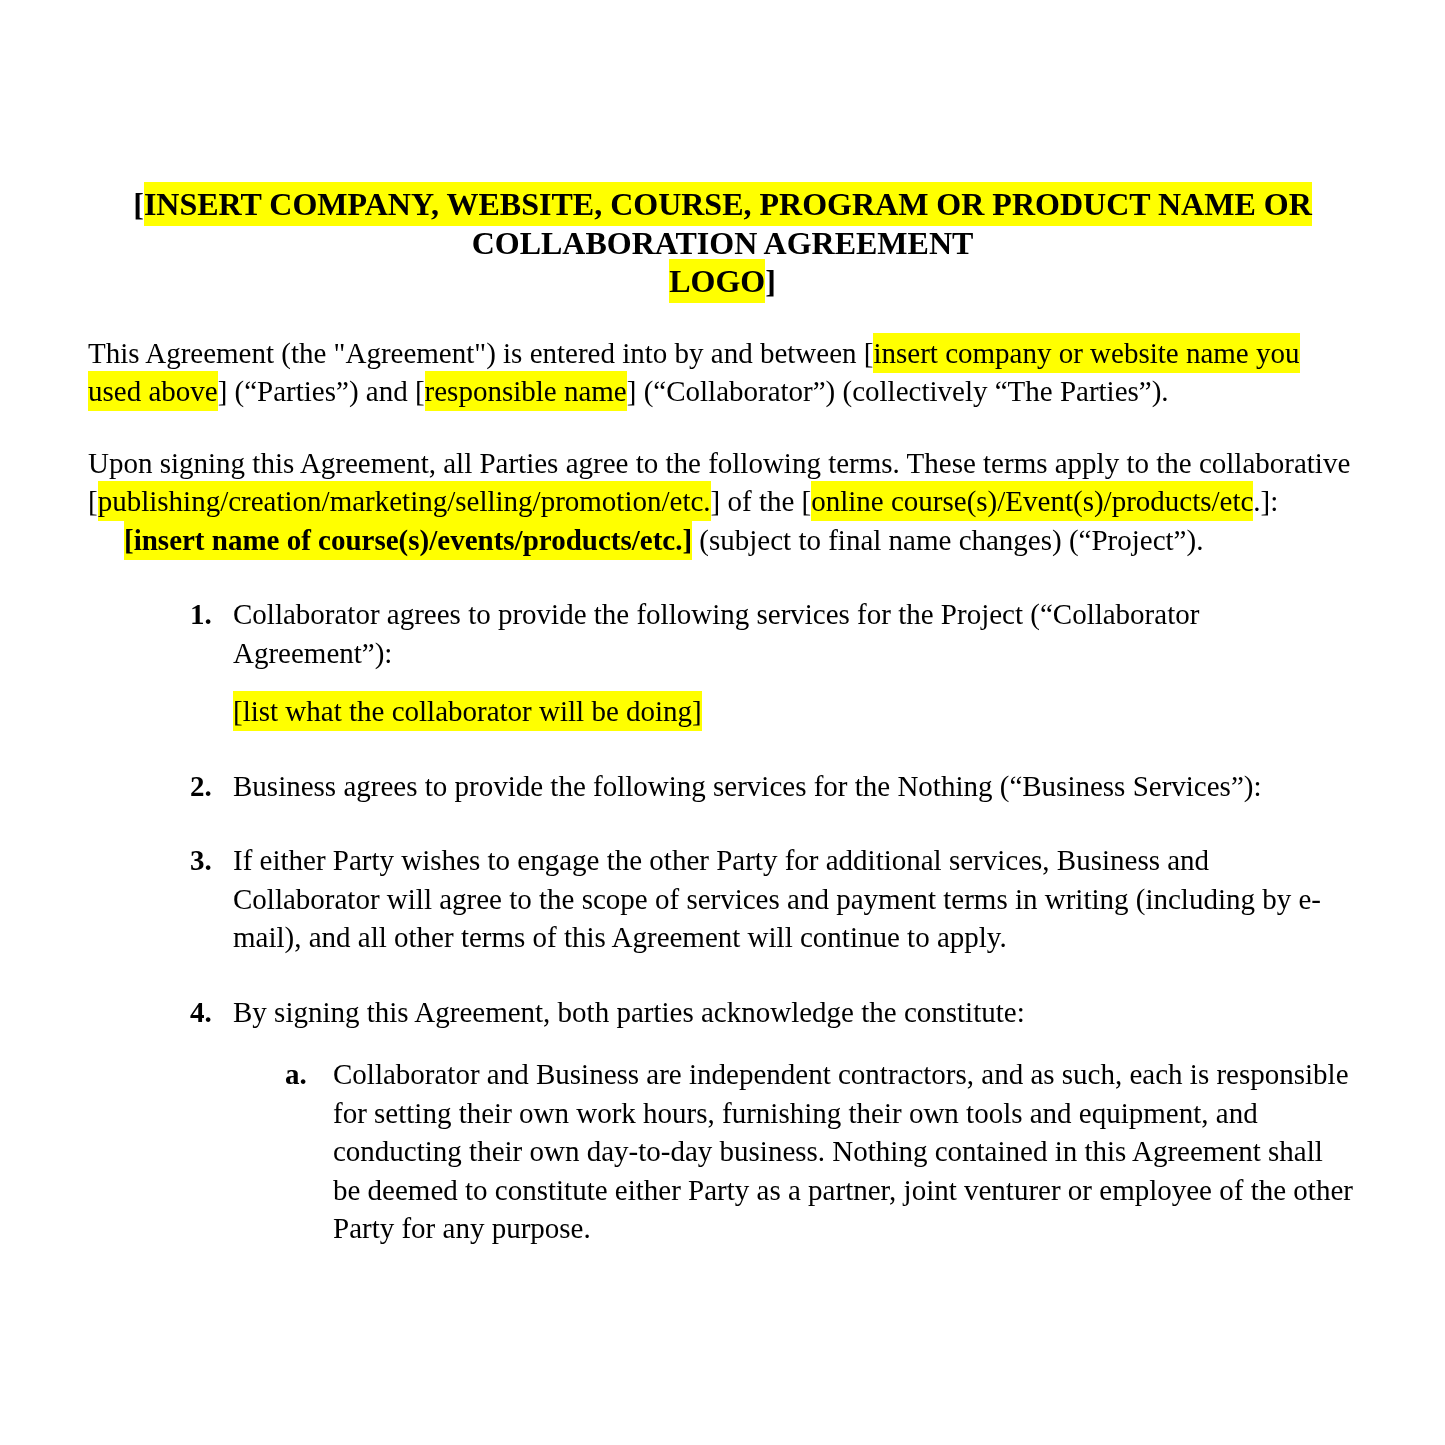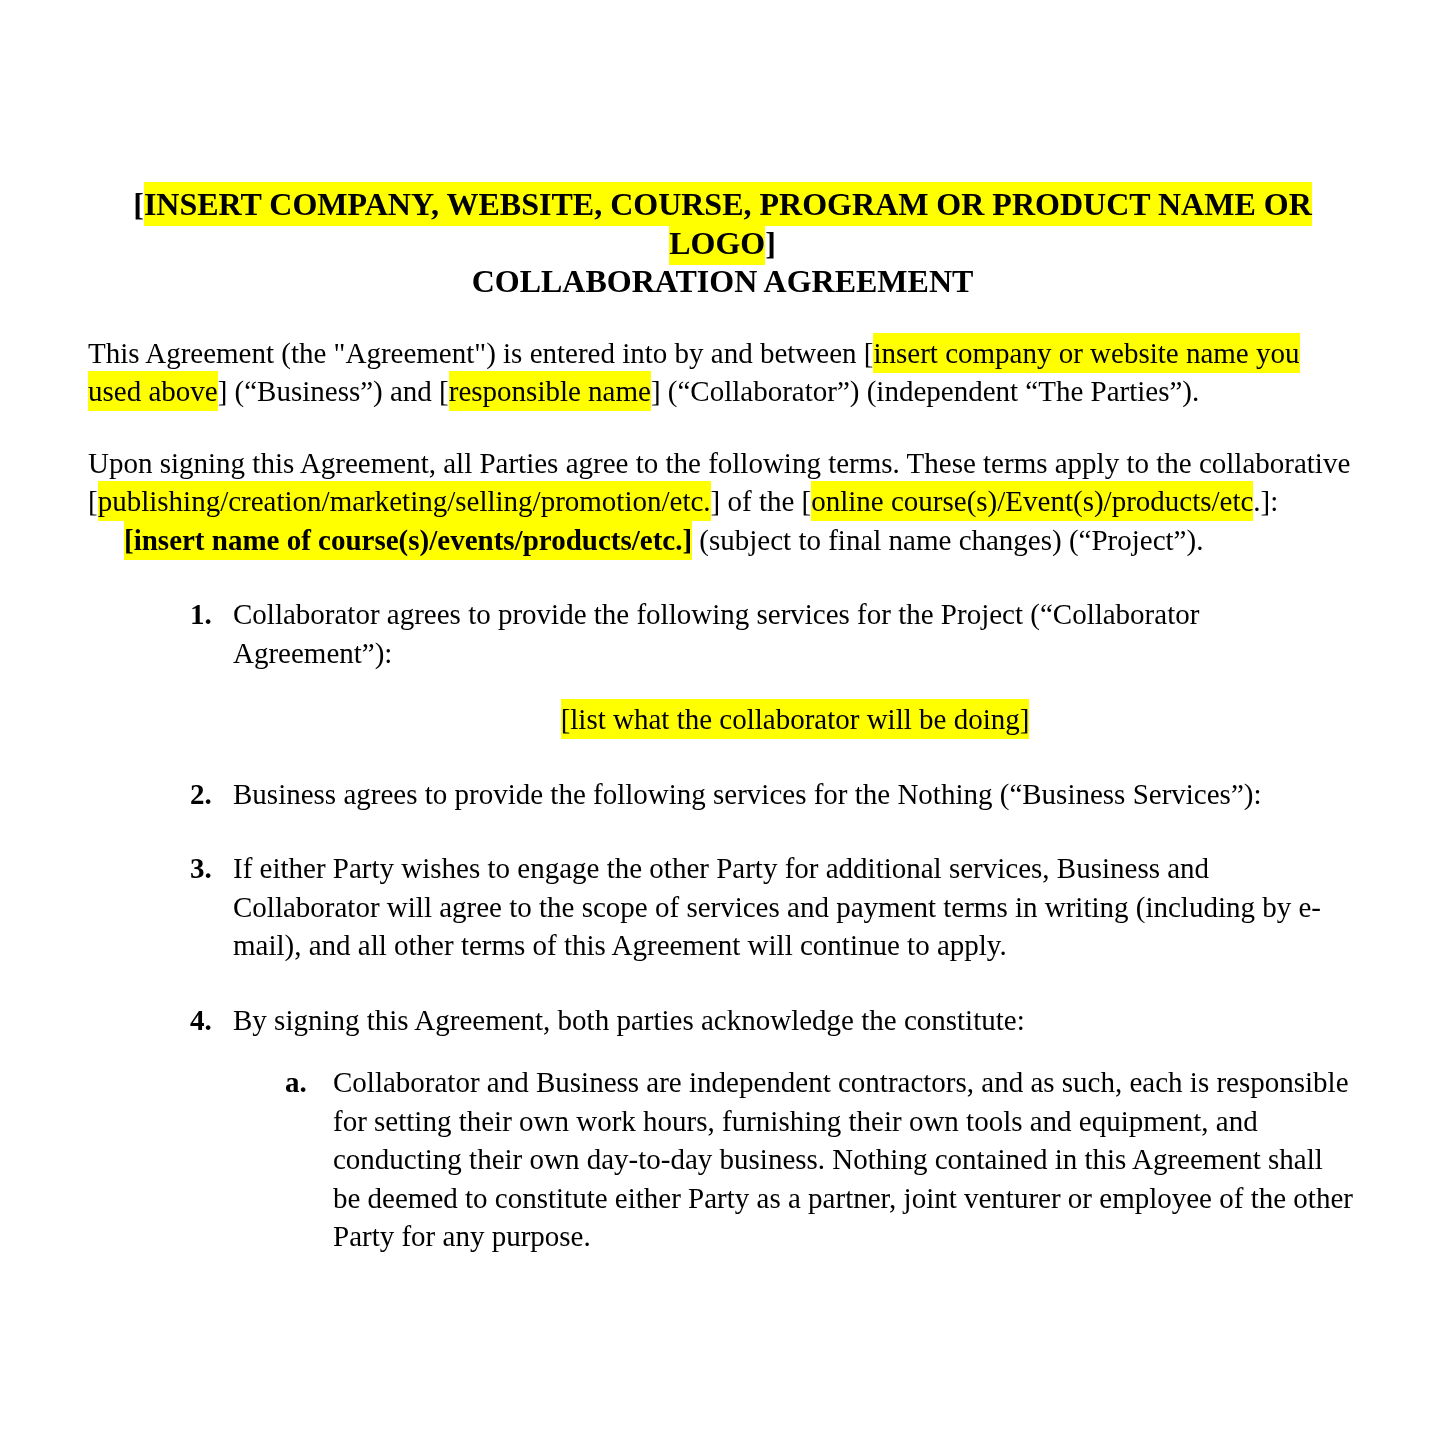--- a/index.html
+++ b/index.html
@@ -31,44 +31,44 @@
     display: flex;
     margin: 36px 0 0 0;
     padding-left: 102px;
   }
   .num {
     flex: none;
     width: 43px;
     font-weight: 700;
   }
   .li-body { flex: 1; min-width: 0; }
-  .ph { margin-top: 28px; text-align: center; }
+  .ph { margin-top: 20px; }
   .li.sub {
     margin-top: 24px;
     padding-left: 52px;
   }
   .li.sub .num { width: 48px; }
   .hl {
     background: #ffff00;
     padding: 4px 0;
   }
   .b { font-weight: 700; margin-left: 36px; }
 </style>
 </head>
 <body>
 
 <div class="doc">
 
   <div class="title">
     <div class="tline"><span>[</span><span class="hl">INSERT COMPANY, WEBSITE, COURSE, PROGRAM OR PRODUCT NAME OR</span></div>
+    <div class="tline"><span>COLLABORATION AGREEMENT</span></div>
     <div class="tline"><span class="hl">LOGO</span><span>]</span></div>
-    <div class="tline"><span>COLLABORATION AGREEMENT</span></div>
   </div>
 
-  <p class="para"><span>This Agreement (the "Agreement") is entered into by and between [</span><span class="hl">insert company or website name you used above</span><span>] (“Business”) and [</span><span class="hl">responsible name</span><span>] (“Collaborator”) (independent “The Parties”).</span></p>
+  <p class="para"><span>This Agreement (the "Agreement") is entered into by and between [</span><span class="hl">insert company or website name you used above</span><span>] (“Parties”) and [</span><span class="hl">responsible name</span><span>] (“Collaborator”) (collectively “The Parties”).</span></p>
 
   <p class="para"><span>Upon signing this Agreement, all Parties agree to the following terms. These terms apply to the collaborative [</span><span class="hl">publishing/creation/marketing/selling/promotion/etc.</span><span>] of the [</span><span class="hl">online course(s)/Event(s)/products/etc</span><span>.]: </span><span class="hl b">[insert name of course(s)/events/products/etc.]</span><span> (subject to final name changes) (“Project”).</span></p>
 
   <div class="li">
     <span class="num">1.</span>
     <div class="li-body">
       <div><span>Collaborator agrees to provide the following services for the Project (“Collaborator Agreement”):</span></div>
       <div class="ph"><span class="hl">[list what the collaborator will be doing]</span></div>
     </div>
   </div>

